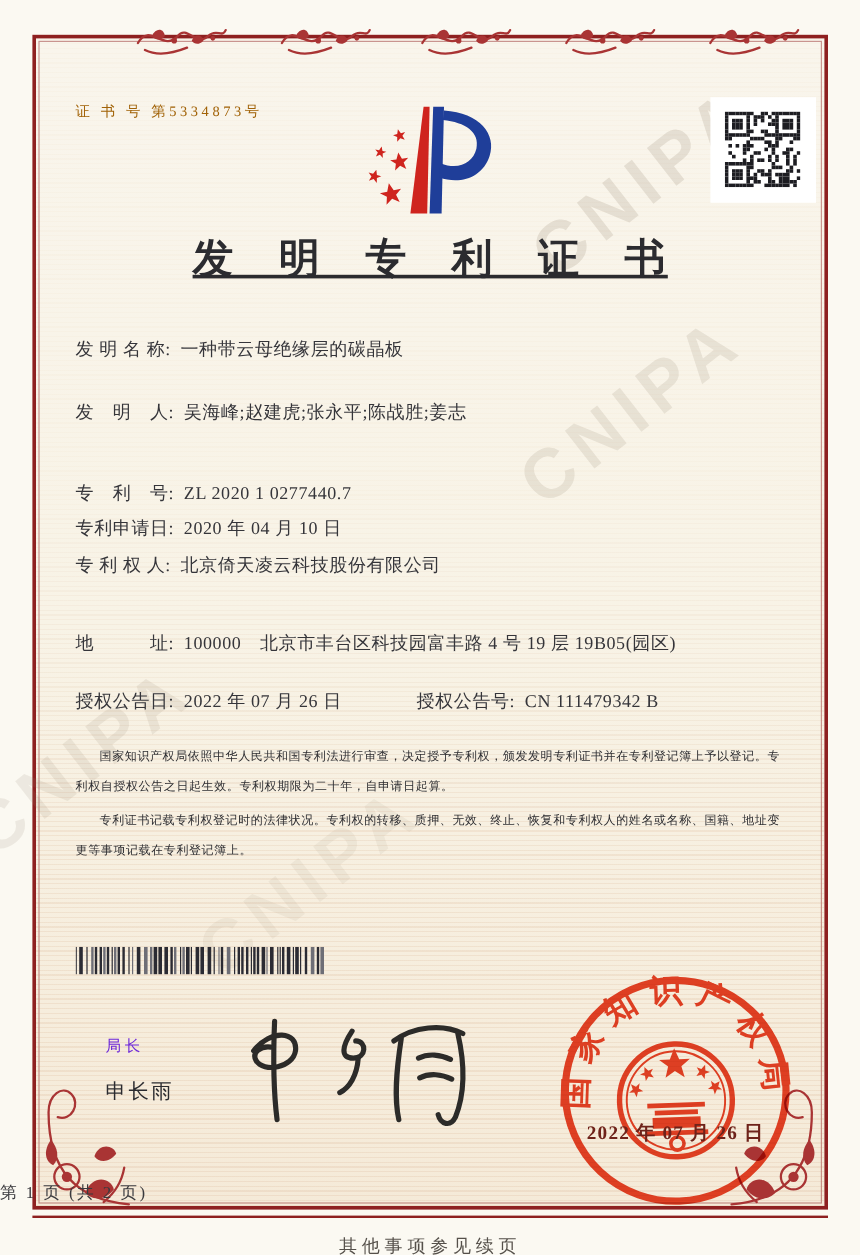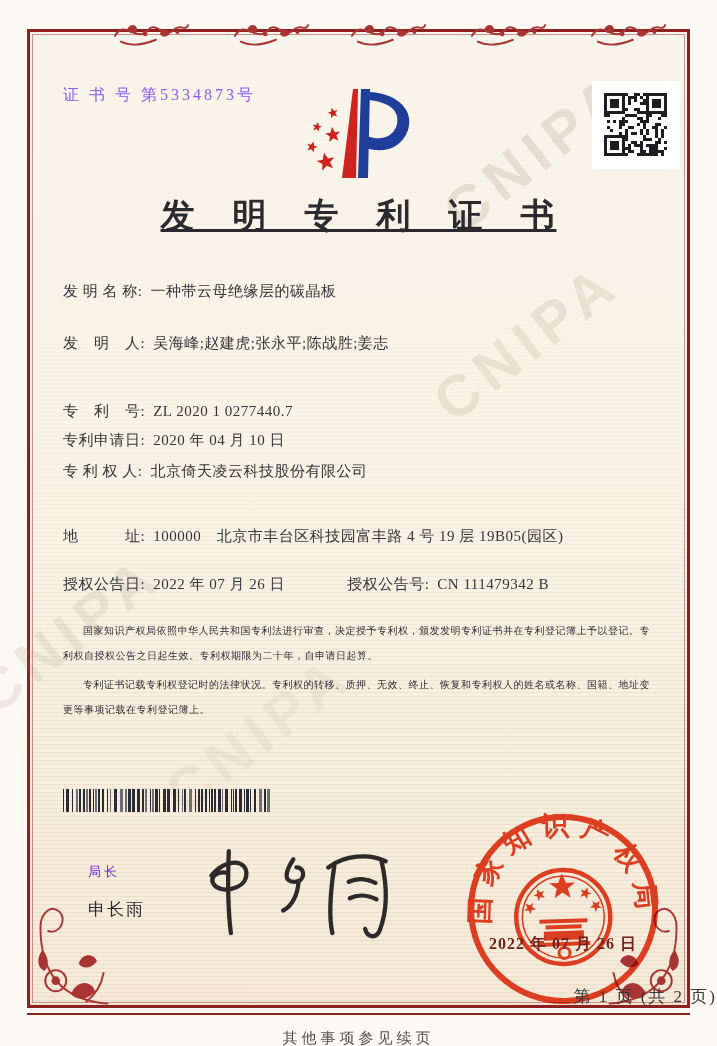--- a/index.html
+++ b/index.html
@@ -34,21 +34,21 @@
   .wm{
     position:absolute;font-family:"Liberation Sans",sans-serif;font-weight:bold;
     font-size:58px;letter-spacing:8px;color:rgba(150,136,116,.20);
     transform:rotate(-38deg);white-space:nowrap;pointer-events:none;
   }
   
   .orn-top{position:absolute;width:78px;height:44px;top:8px;}
   .orn-corner{position:absolute;width:86px;height:118px;top:893px;}
   .orn-corner.right{transform:scaleX(-1);}
   
-  .cert-no{position:absolute;left:63px;top:85px;font-size:16px;letter-spacing:3px;color:#8b5cf6;}
+  .cert-no{position:absolute;left:63px;top:85px;font-size:12px;letter-spacing:3px;color:#a16207;}
   .logo{position:absolute;left:296px;top:86px;width:120px;height:100px;}
   .qr-box{position:absolute;left:592px;top:81px;width:88px;height:88px;background:#ffffff;}
   .qr-box svg{position:absolute;left:12px;top:12px;fill:#1d1d22;}
   .title{
     position:absolute;left:0;top:193px;width:717px;text-align:center;
     font-size:34px;font-weight:bold;color:#2b2b2f;letter-spacing:2px;text-decoration:underline;
   }
   
   .fields{position:absolute;left:63px;top:282px;width:600px;font-size:15px;color:#35353a;}
   .frow{position:absolute;left:0;white-space:nowrap;letter-spacing:.5px;}
@@ -64,21 +64,21 @@
   .official-name{position:absolute;left:88px;top:898px;font-size:17px;font-weight:400;letter-spacing:2px;color:#2b2b2f;}
   .signature{position:absolute;left:195px;top:840px;width:205px;height:100px;}
   .signature path{stroke:#2c2b29;stroke-width:4.2;fill:none;stroke-linecap:round;stroke-linejoin:round;}
   
   .seal{position:absolute;left:451px;top:797px;width:224px;height:224px;mix-blend-mode:multiply;opacity:.95;transform:rotate(-2deg);}
   .seal-date{
     position:absolute;left:451px;top:934px;width:224px;text-align:center;
     font-size:16px;font-weight:bold;color:#6e221a;letter-spacing:1px;white-space:nowrap;
   }
   
-  .page-info{position:absolute;left:0;top:985px;width:717px;text-align:right;font-size:17px;letter-spacing:2px;color:#3a3a3e;}
+  .page-info{position:absolute;left:0;top:985px;width:717px;text-align:left;font-size:14px;letter-spacing:2px;color:#3a3a3e;}
   .cont-note{position:absolute;left:0;top:1029px;width:717px;text-align:center;font-size:15px;letter-spacing:4px;color:#55504a;}
   .red{fill:#a93434;}
   .redstroke{stroke:#a93434;fill:none;stroke-width:2;stroke-linecap:round;}
 </style>
 </head>
 <body>
 
 <svg width="0" height="0" style="position:absolute">
   <defs>
     <polygon id="star5" points="0,-10 2.9,-3.1 9.5,-3.1 4.1,1.2 5.9,8.1 0,4 -5.9,8.1 -4.1,1.2 -9.5,-3.1 -2.9,-3.1"></polygon>

